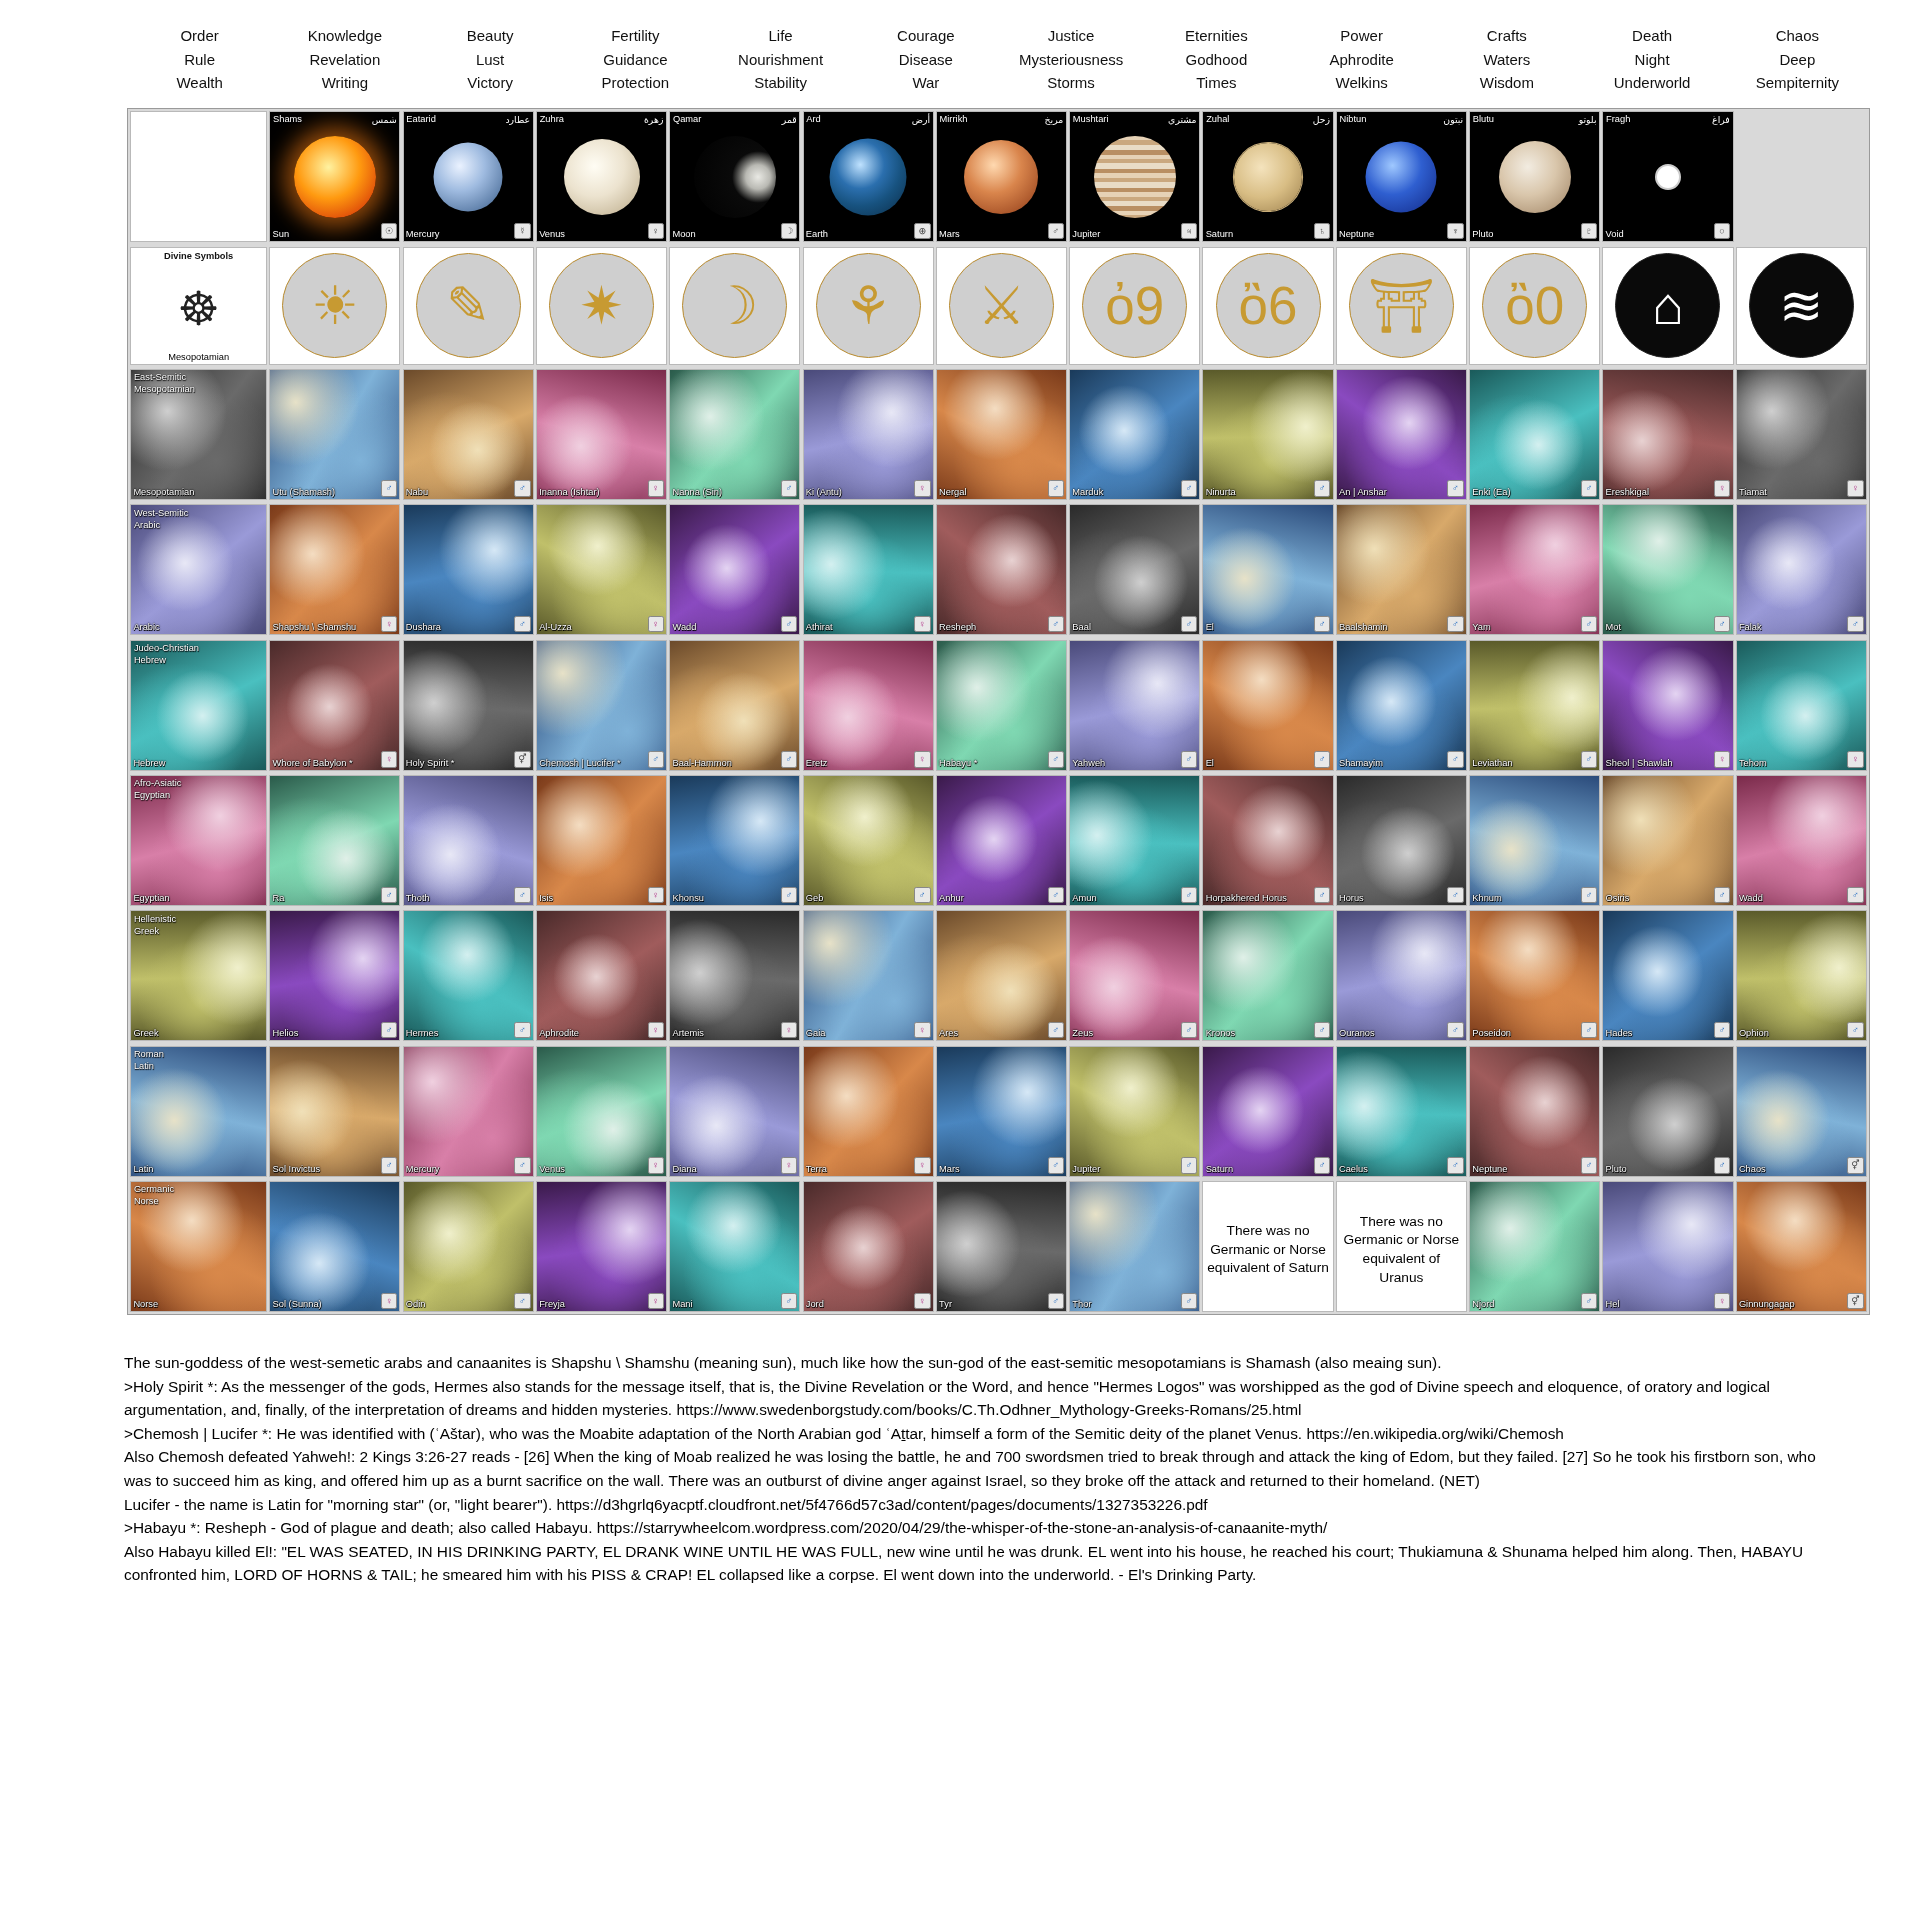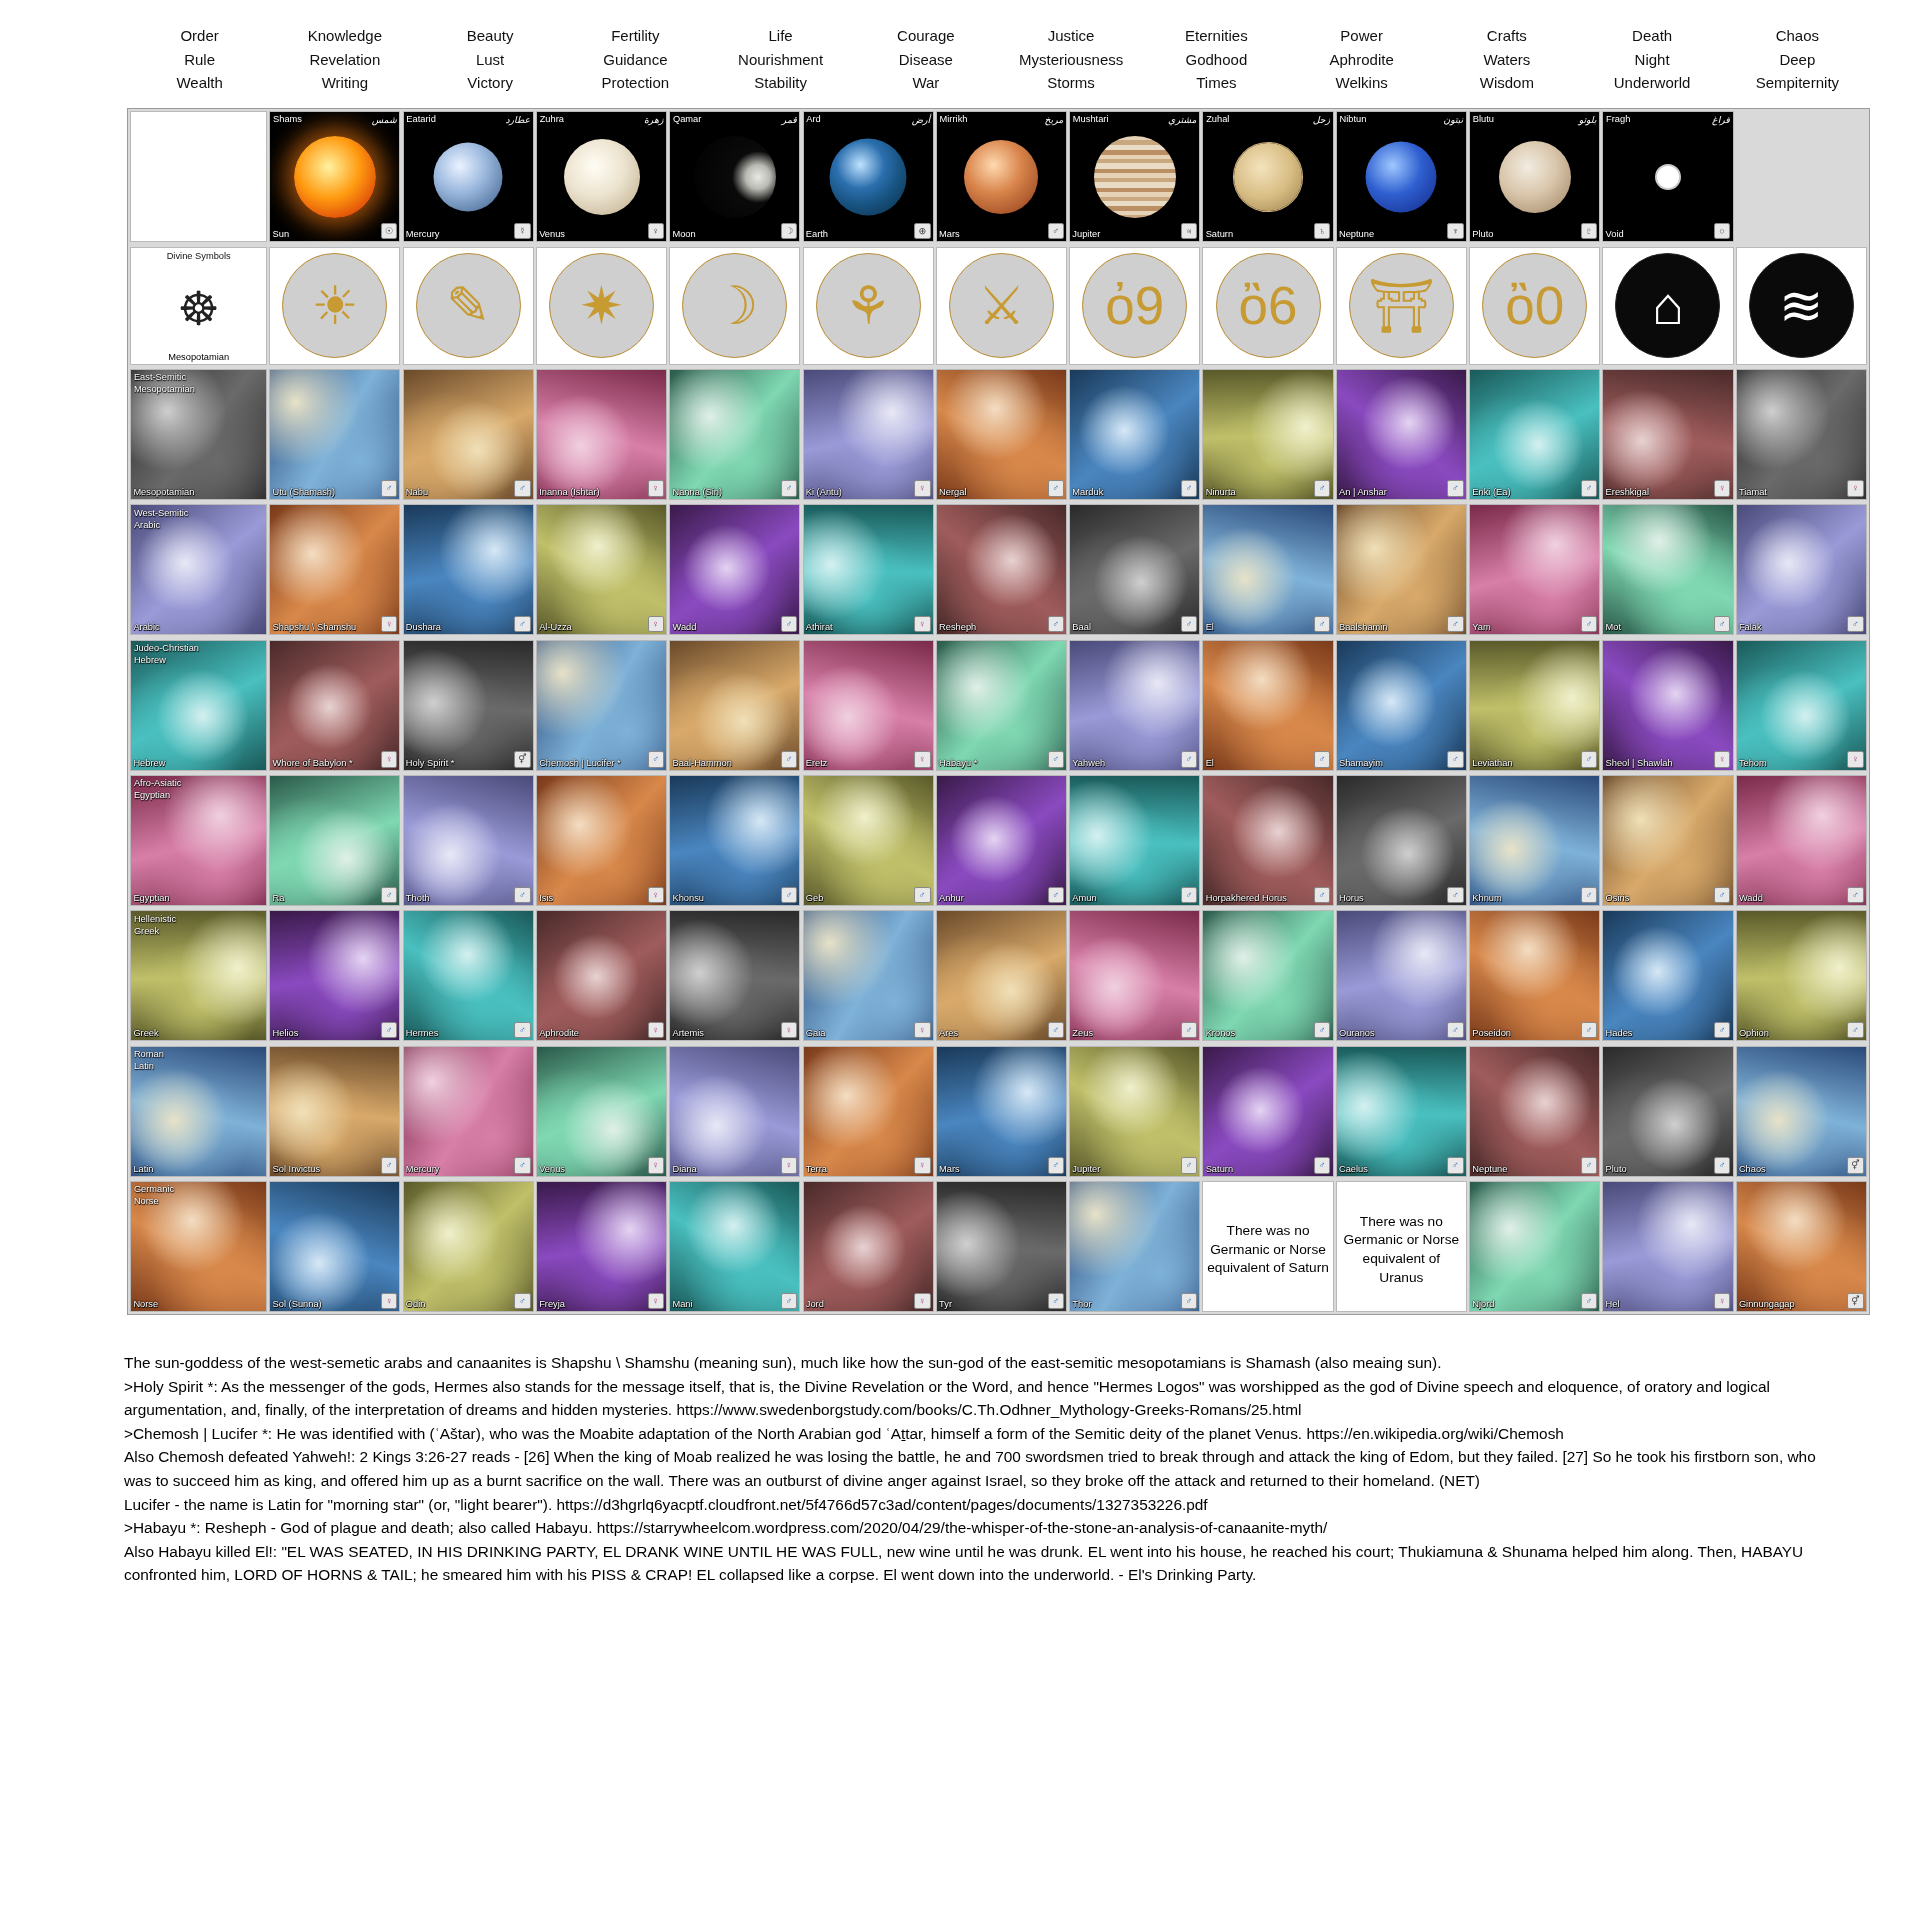--- a/index.html
+++ b/index.html
@@ -27,22 +27,22 @@
 
   .cell { position:relative; overflow:hidden; background:#fff; border:0.5px solid #b9b9b9; box-sizing:border-box; }
   .cell.blank { background:#fff; }
 
   .cap {
     position:absolute; left:2.2px; bottom:1.6px; font-size:9.3px; line-height:10.4px;
     color:#fff; text-shadow:0 0 1.6px #000, 0 0 1.6px #000, 0.5px 0.5px 0.5px #000;
     max-width:90%;
   }
   .cap-top-l { position:absolute; left:2.7px; top:2.2px; font-size:9.3px; color:#fff; text-shadow:0 0 1.6px #000,0.5px 0.5px 1.1px #000; }
-  .cap-top-r { position:absolute; right:2.7px; top:2.2px; font-size:9.3px; color:#fff; text-shadow:0 0 1.6px #000,0.5px 0.5px 1.1px #000;font-style:italic; }
-  .cap-ctr   { position:absolute; left:0; right:0; top:3.3px; text-align:center; font-size:9.3px; color:#111; }
+  .cap-top-r { position:absolute; right:2.7px; top:2.2px; font-size:9.3px; color:#fff; text-shadow:0 0 1.6px #000,0.5px 0.5px 1.1px #000; }
+  .cap-ctr   { position:absolute; left:0; right:0; top:3.3px; text-align:center; font-size:9.3px; color:#111;font-weight:bold; }
   .badge {
     position:absolute; right:2.2px; bottom:2.2px; width:14.3px; height:14.3px; border-radius:2.2px;
     background:#e8e8e8; border:0.5px solid #888; font-size:9.3px; line-height:14.3px; text-align:center; color:#1a4a8a;
   }
   .badge.f { color:#b3378b; }
   .badge.m { color:#1a66c0; }
   .badge.n { color:#444; }
 
   .notext { display:flex; align-items:center; justify-content:center; height:100%;
             font-size:13.7px; line-height:18.7px; text-align:center; color:#000; padding:3.3px; }

